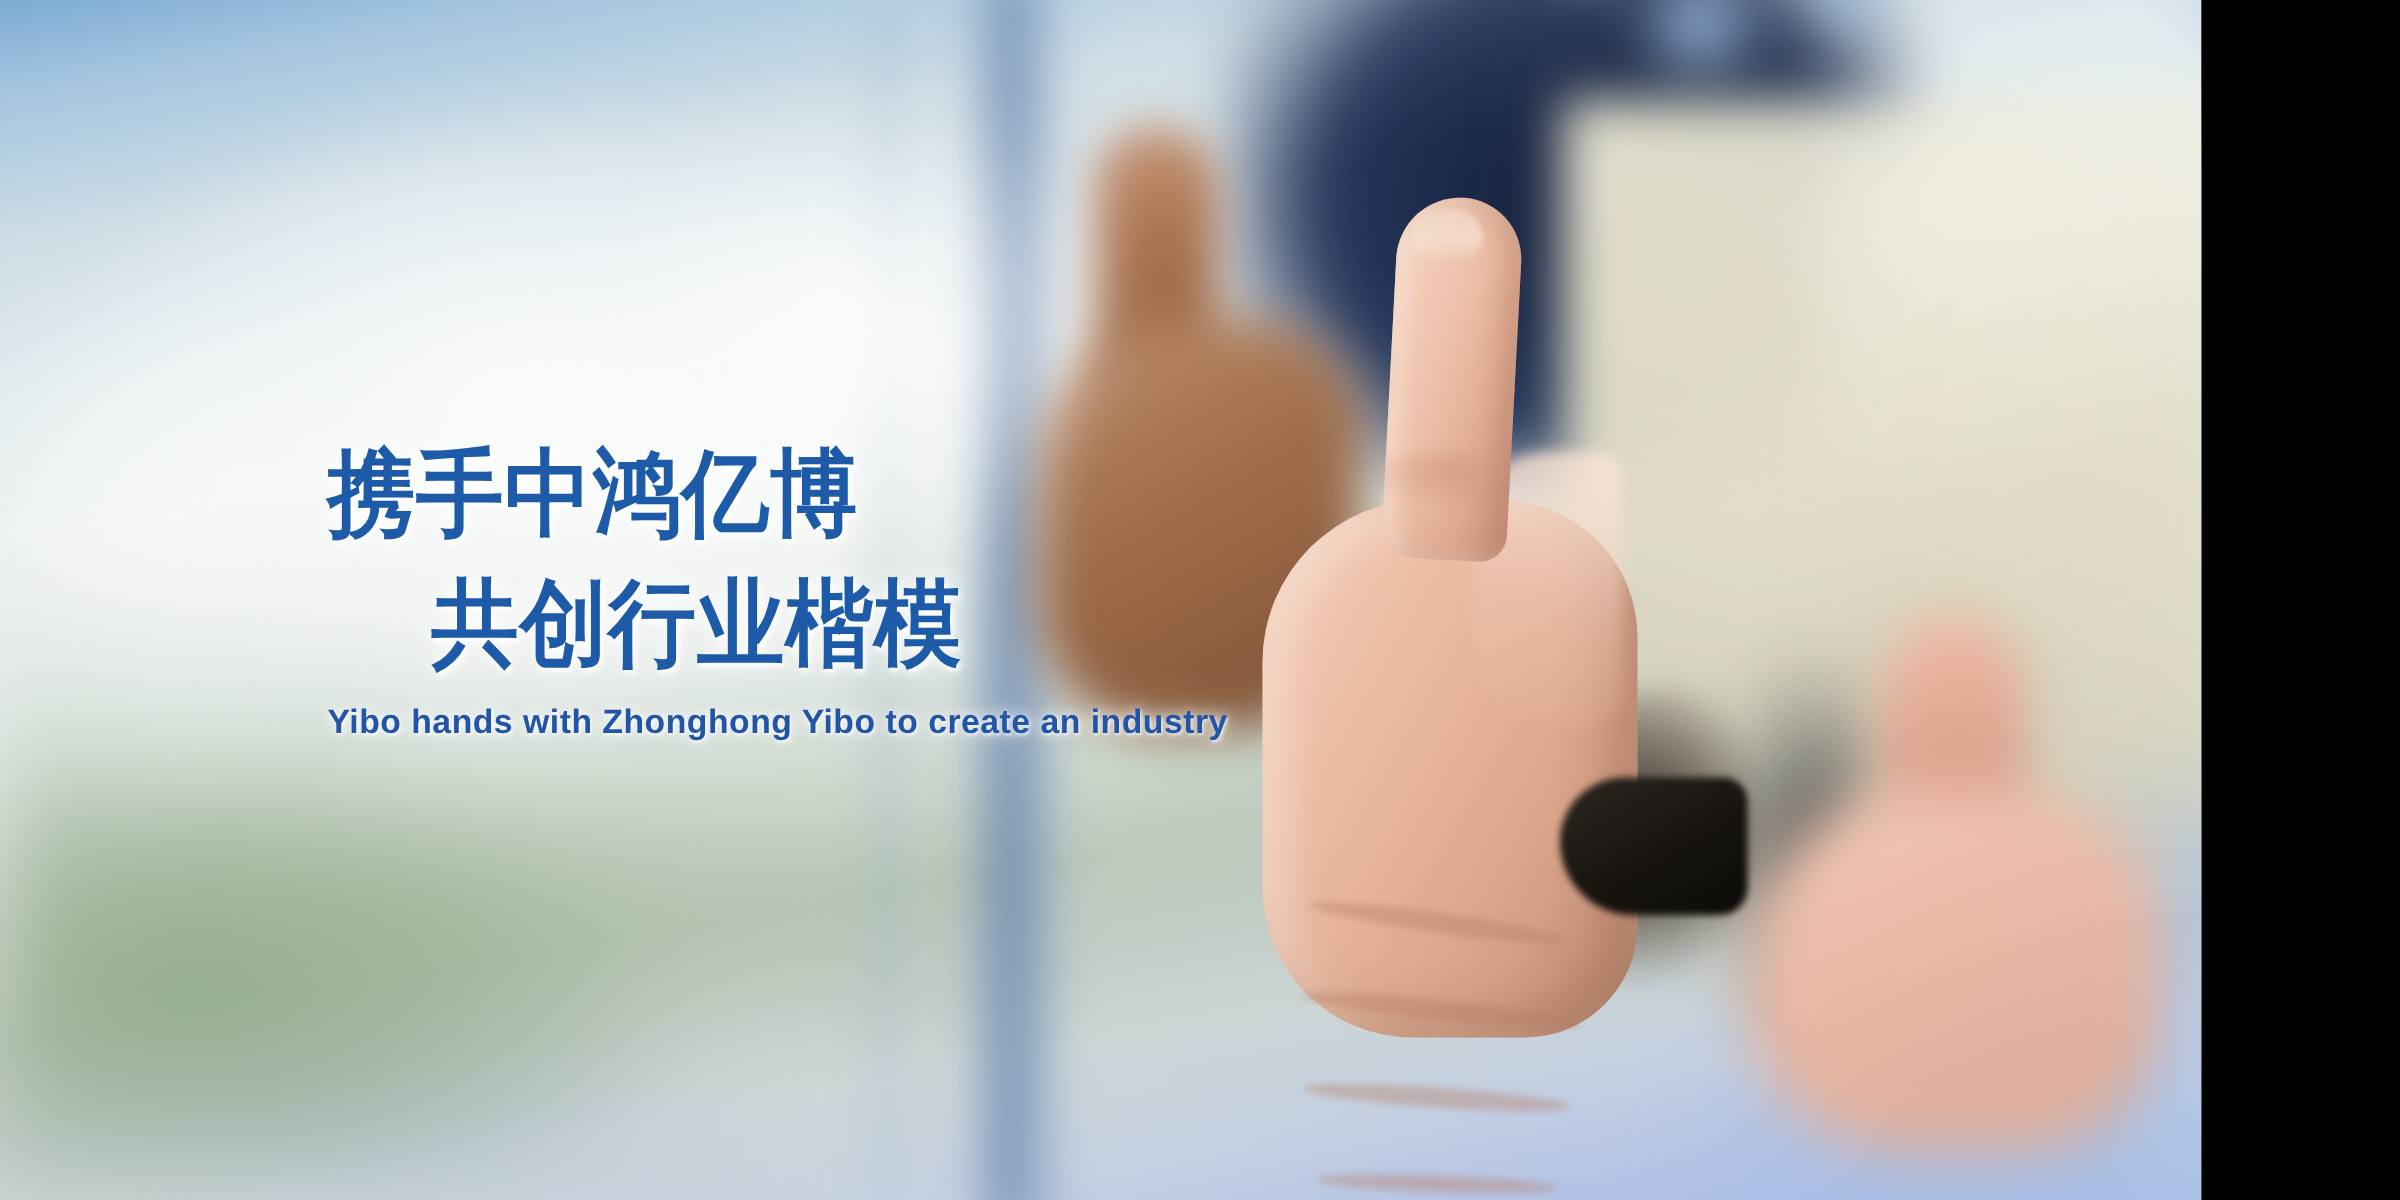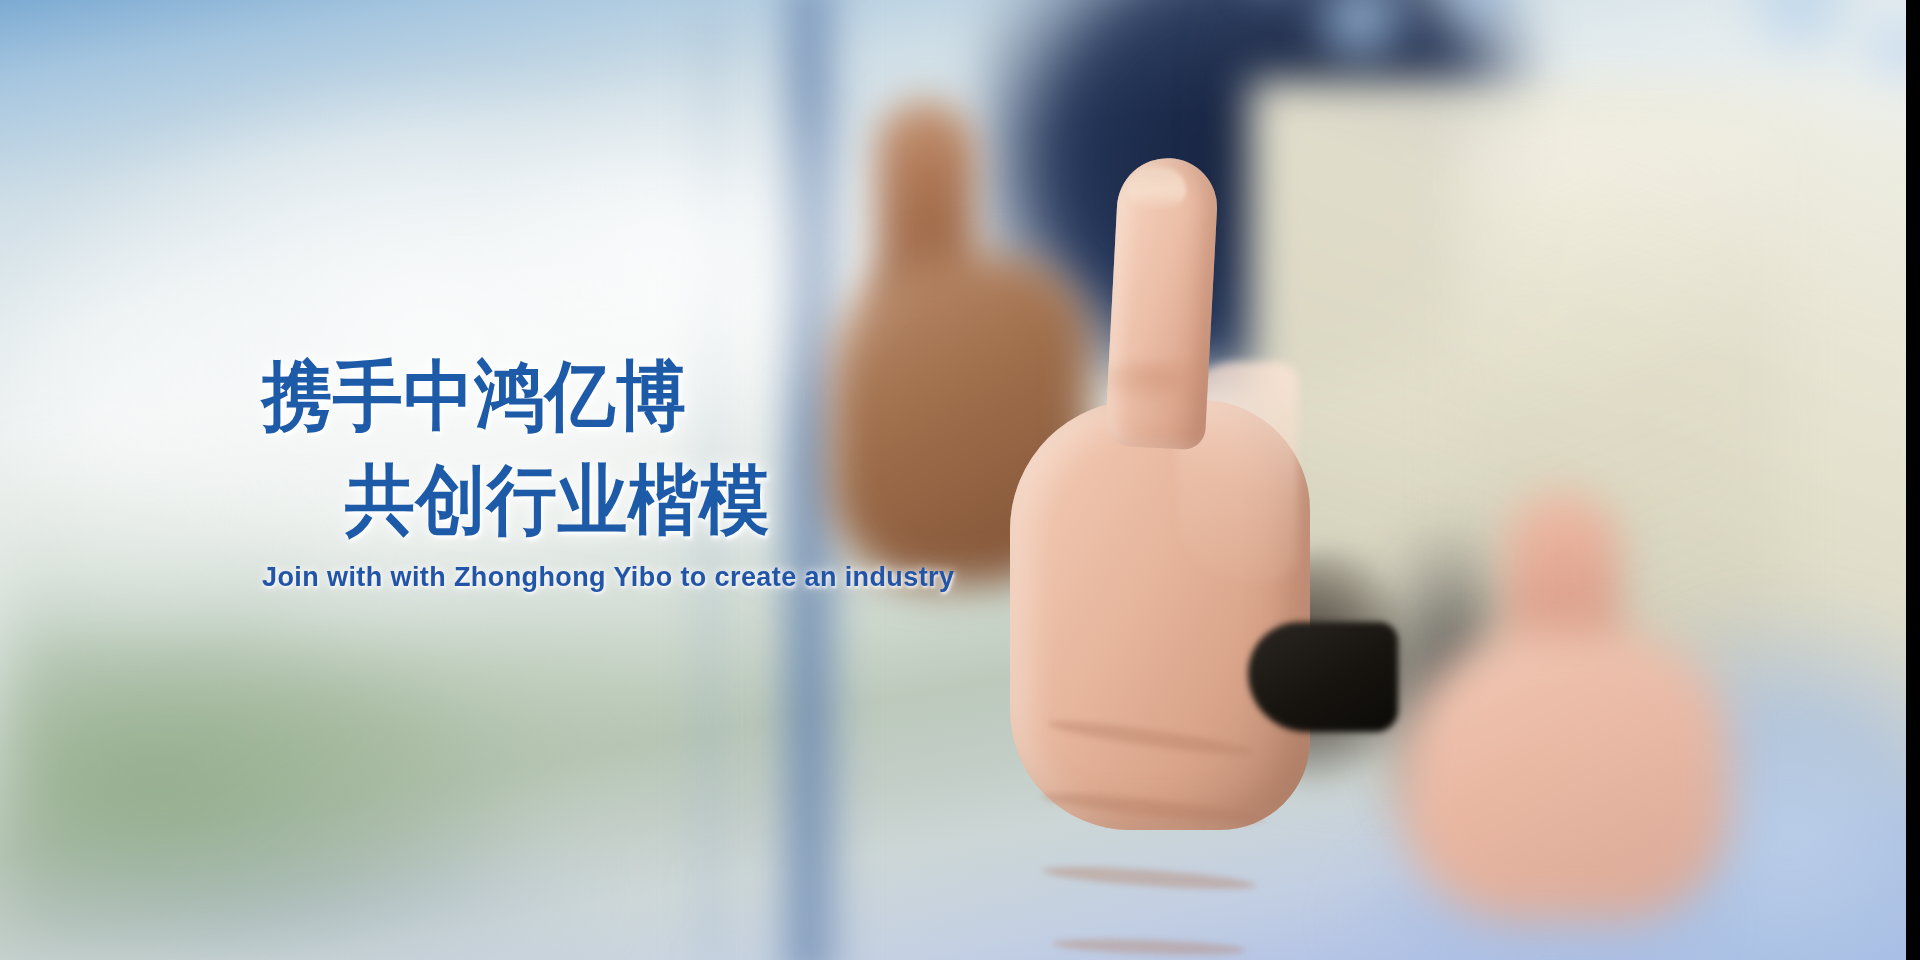--- a/index.html
+++ b/index.html
@@ -3,21 +3,21 @@
 <meta charset="utf-8">
 <title>Banner</title>
 <style>
   html, body {
     margin: 0;
     padding: 0;
     background: #000;
   }
   #banner {
     position: relative;
-    width: 1906px;
+    width: 1761px;
     height: 960px;
     overflow: hidden;
     font-family: "Liberation Sans", "DejaVu Sans", sans-serif;
     background: #cfd9de;
   }
 
   
   .bg-layer {
     position: absolute;
     inset: 0;
@@ -411,16 +411,16 @@
     <div class="knuckle-a"></div>
     <div class="watch"></div>
   </div>
 
   <div class="bg-layer bg-glow"></div>
   <div class="photo-softener"></div>
 
   <div class="headline-block">
     <div class="cn-line cn-line-1">携手中鸿亿博</div>
     <div class="cn-line cn-line-2">共创行业楷模</div>
-    <div class="en-line">Join with with Zhonghong Yibo to create an industry</div>
+    <div class="en-line">Yibo hands with Zhonghong Yibo to create an industry</div>
   </div>
 
 </div>
 
 </body></html>

